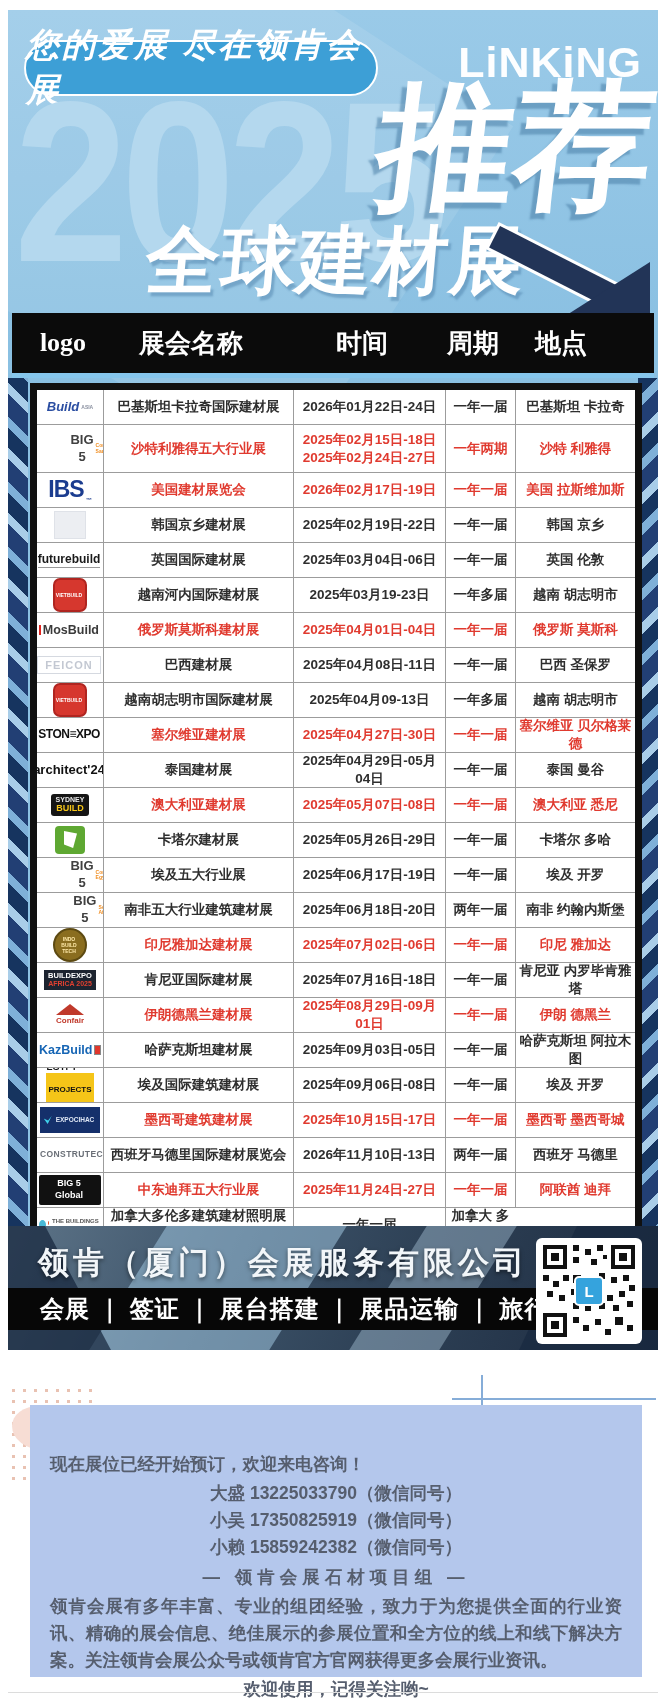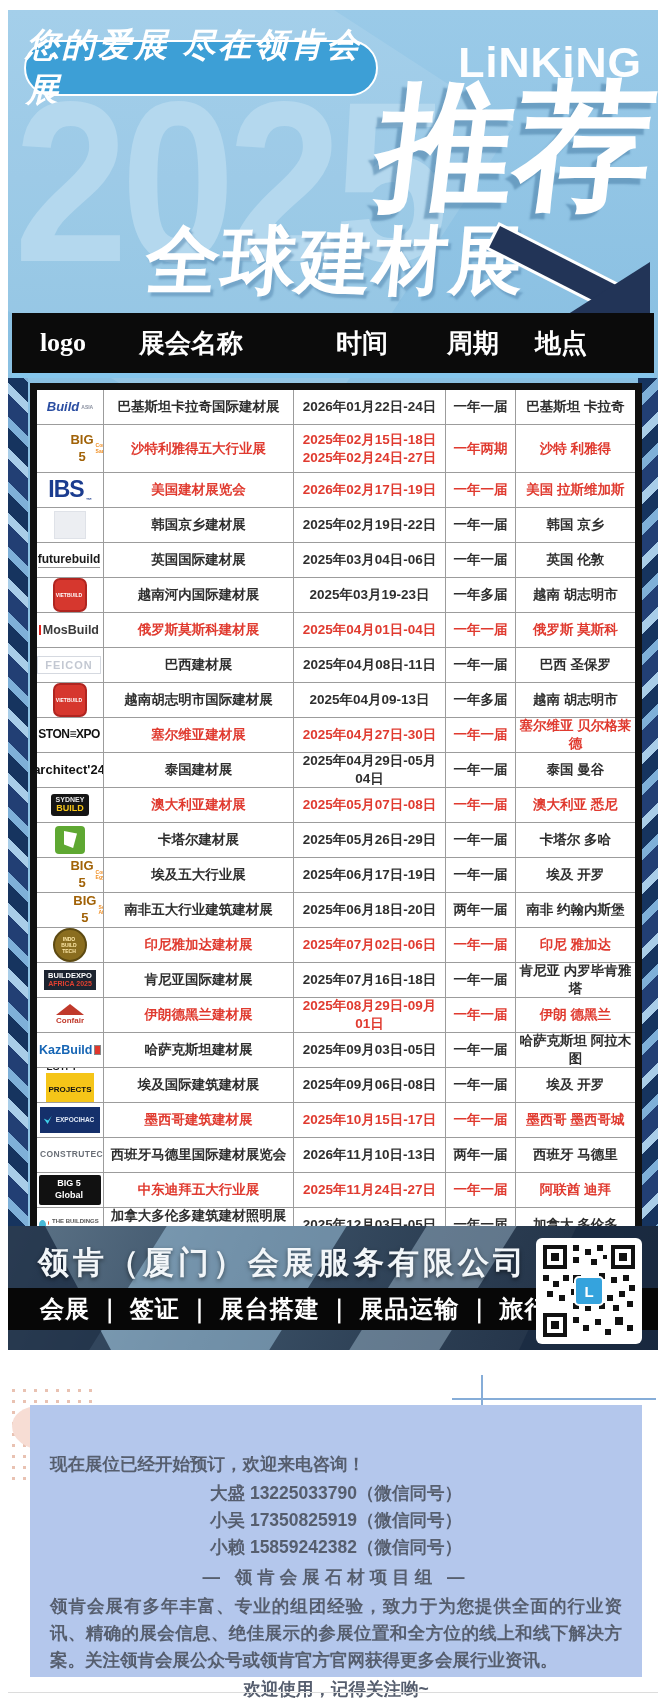--- a/index.html
+++ b/index.html
@@ -60,21 +60,21 @@
     padding:0 2px;line-height:1.3;height:100%;box-sizing:border-box;overflow:hidden;}
   .c + .c{border-left:1px solid #9c9c9c;}
   .t-row.red .c:not(.logo-cell){color:#e03a2f;}
 
   
   .logo{display:flex;align-items:center;justify-content:center;gap:2px;max-width:62px;}
   .logo .main{font-weight:800;}
   .logo .sub{font-weight:700;}
   .l-build-asia .main{color:#2b4ea2;font-size:13px;font-style:italic;}
   .l-build-asia .sub{color:#8a90a0;font-size:5px;}
-  .l-big5 .main{color:#a16207;font-size:13px;margin-left:46px;}
+  .l-big5 .main{color:#404040;font-size:13px;margin-left:46px;}
   .l-big5 .sub{color:#f08c1e;font-size:5px;max-width:20px;line-height:1.1;text-align:left;}
   .l-ibs .main{color:#1b3c8f;font-size:23px;letter-spacing:-1px;}
   .l-ibs .sub{color:#1b3c8f;font-size:6px;align-self:flex-end;}
   .l-faint{width:30px;height:26px;background:#eceef2;border:1px solid #dfe2e8;}
   .l-futurebuild .main{color:#1a1a1a;font-size:12px;border-bottom:1px solid #999;}
   .l-vietbuild{width:30px;height:30px;background:#d6372e;border-radius:7px;
     border:2px solid #b02520;align-items:center;justify-content:center;}
   .l-vietbuild .main{color:#ffffff;font-size:5px;text-align:center;}
   .l-mosbuild::before{content:"";width:10px;height:10px;background:#e0241e;display:inline-block;}
   .l-mosbuild .main{color:#3a3a3a;font-size:12.5px;}
@@ -518,23 +518,20 @@
             <div class="c loc">阿联酋 迪拜</div>
           </div>
           <div class="t-row">
             <div class="c logo-cell">
               <div class="logo l-buildingsshow">
                 <span class="main">THE BUILDINGS SHOW</span>
                 <span class="sub"></span>
               </div>
             </div>
             <div class="c name">加拿大多伦多建筑建材照明展览会</div>
-            <div class="c time">
-              <div>2025年12月03日-05日</div>
-            </div>
             <div class="c cycle">一年一届</div>
             <div class="c loc">加拿大 多伦多</div>
           </div>
         </div>
     </div>
 
     <div class="photo-strip">
       <div class="ps-shape ps1"></div>
       <div class="ps-shape ps2"></div>
       <div class="ps-shape ps3"></div>

